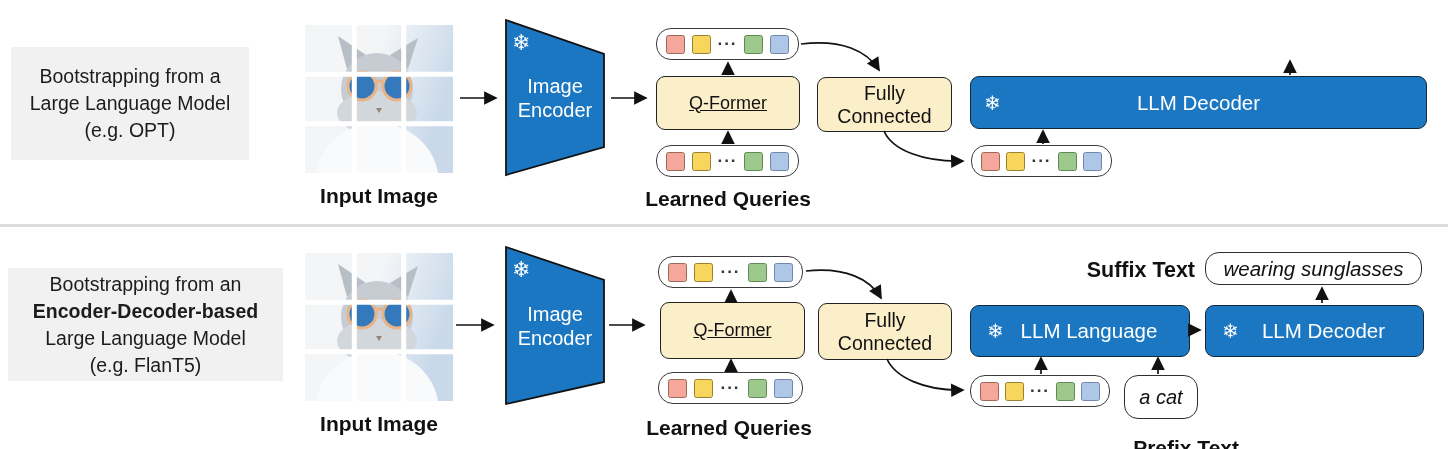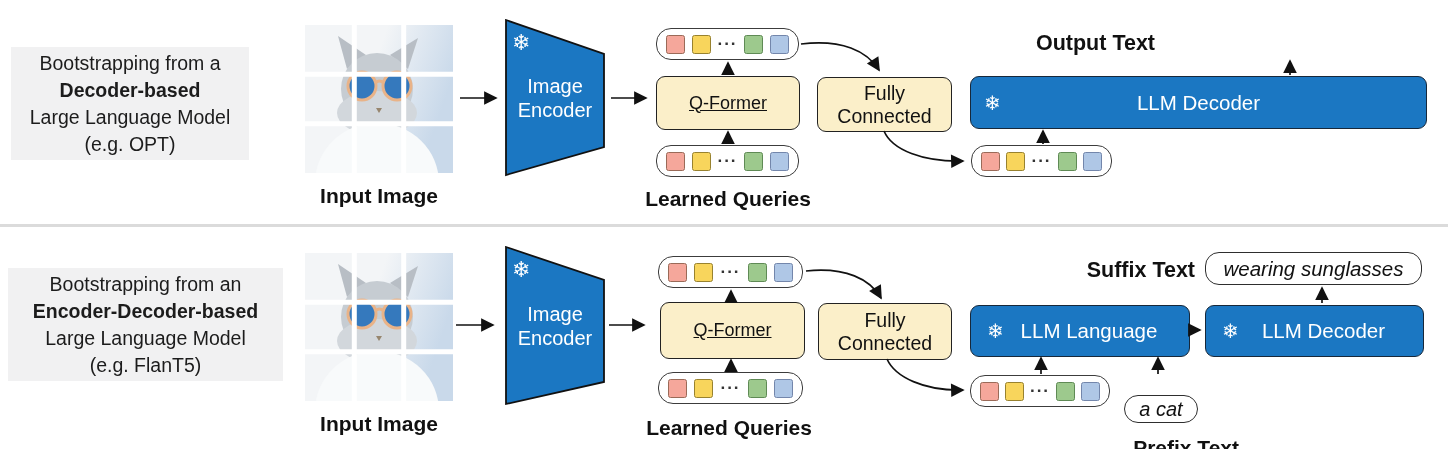--- a/index.html
+++ b/index.html
@@ -37,21 +37,20 @@
   .arrows{position:absolute;left:0;top:0;pointer-events:none;}
   .imgwrap{overflow:hidden;}
 </style>
 </head>
 <body>
 
 <div class="canvas">
 
   <div class="abs graybox" style="left:11px;top:47px;width:238px;height:113px;">
     <div>Bootstrapping from a</div>
-    <div class="bold">Decoder-based</div>
     <div>Large Language Model</div>
     <div>(e.g. OPT)</div>
   </div>
 
   <div class="abs imgwrap" style="left:305px;top:25px;width:148px;height:148px;">
     <svg width="148" height="148" viewBox="0 0 148 148">
       <defs>
         <linearGradient id="sky1" x1="0" y1="0" x2="1" y2="0.35">
           <stop offset="0.5" stop-color="#f3f5f7"></stop>
             <stop offset="1" stop-color="#c9d9ea"></stop>
@@ -122,21 +121,20 @@
   </div>
 
   <div class="abs pill" style="left:971px;top:145px;width:141px;height:32px;">
     <span class="tok t-r"></span>
     <span class="tok t-y"></span>
     <span class="dots">···</span>
     <span class="tok t-g"></span>
     <span class="tok t-b"></span>
   </div>
 
-  <div class="abs seclabel" style="left:965px;top:31px;width:190px;text-align:right;font-size:21.5px;">Output Text</div>
 
   <div class="abs divider" style="left:0;top:224px;width:1448px;height:3px;"></div>
 
   <div class="abs graybox" style="left:8px;top:268px;width:275px;height:113px;">
     <div>Bootstrapping from an</div>
     <div class="bold">Encoder-Decoder-based</div>
     <div>Large Language Model</div>
     <div>(e.g. FlanT5)</div>
   </div>
 
@@ -218,21 +216,21 @@
   </div>
 
   <div class="abs pill" style="left:970px;top:375px;width:140px;height:32px;">
     <span class="tok t-r"></span>
     <span class="tok t-y"></span>
     <span class="dots">···</span>
     <span class="tok t-g"></span>
     <span class="tok t-b"></span>
   </div>
 
-  <div class="abs textpill" style="left:1124px;top:395px;width:74px;height:28px;font-size:20px;">a cat</div>
+  <div class="abs textpill" style="left:1124px;top:375px;width:74px;height:44px;font-size:20px;">a cat</div>
   <div class="abs seclabel" style="left:1079px;top:436px;width:160px;text-align:right;">Prefix Text</div>
 
   <div class="abs seclabel" style="left:1005px;top:258px;width:190px;text-align:right;font-size:21.5px;">Suffix Text</div>
   <div class="abs textpill" style="left:1205px;top:252px;width:217px;height:33px;">wearing sunglasses</div>
 
   <svg class="arrows" width="1448" height="449" viewBox="0 0 1448 449">
     <defs>
       <marker id="ah" markerWidth="9" markerHeight="9" refX="7.5" refY="4.5" orient="auto">
         <path d="M0.5,0.5 L8.5,4.5 L0.5,8.5 Z" fill="#111"></path>
       </marker>

